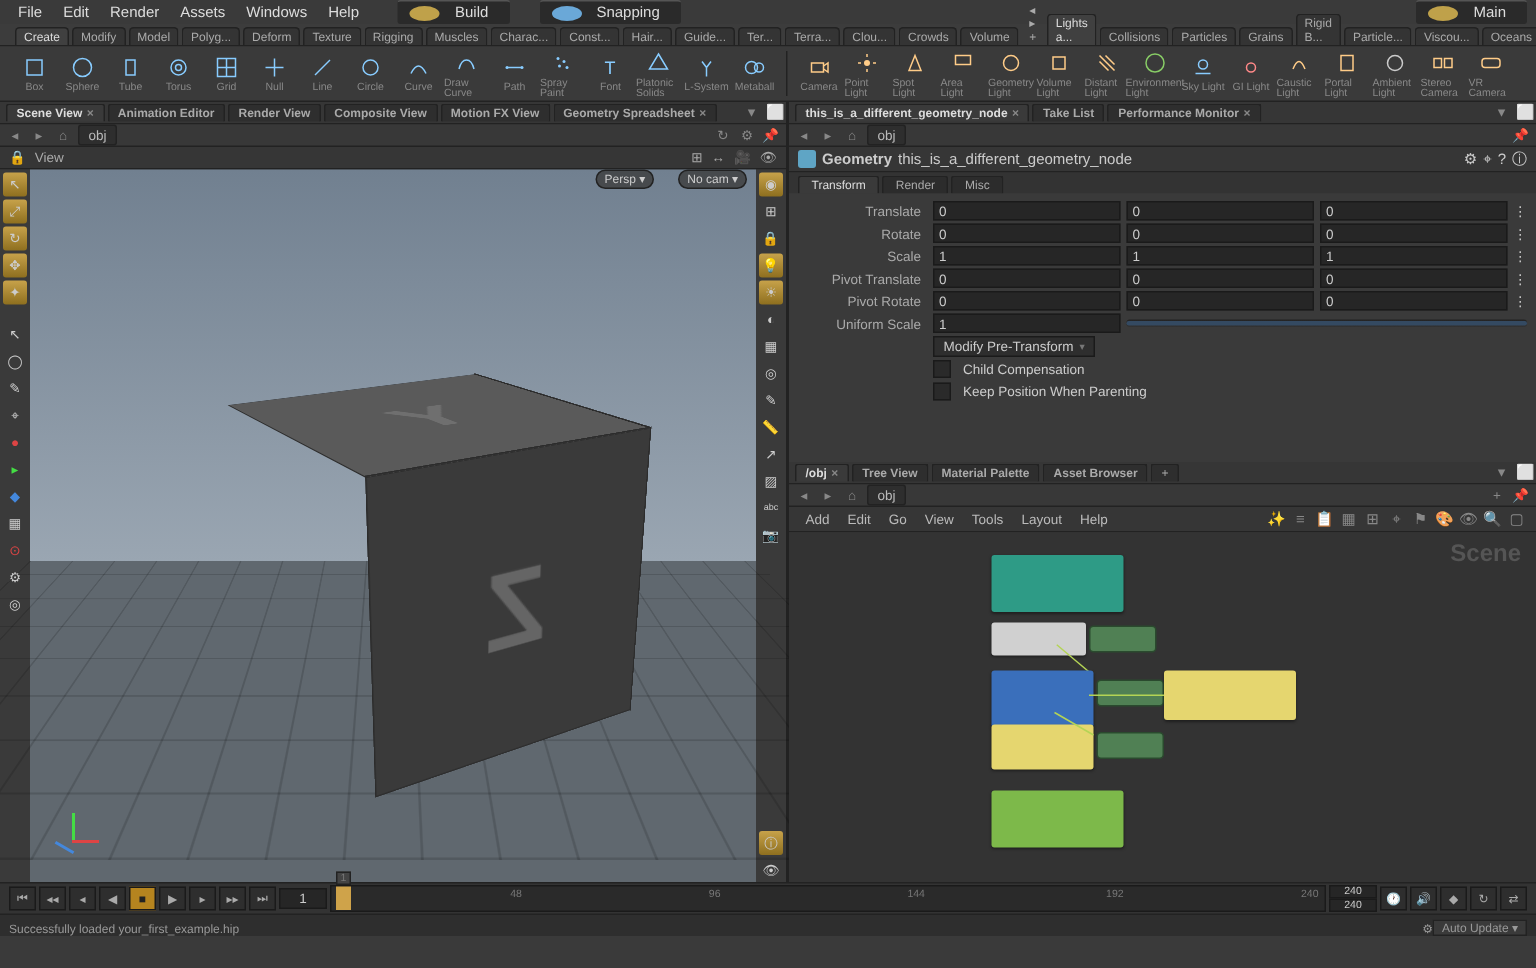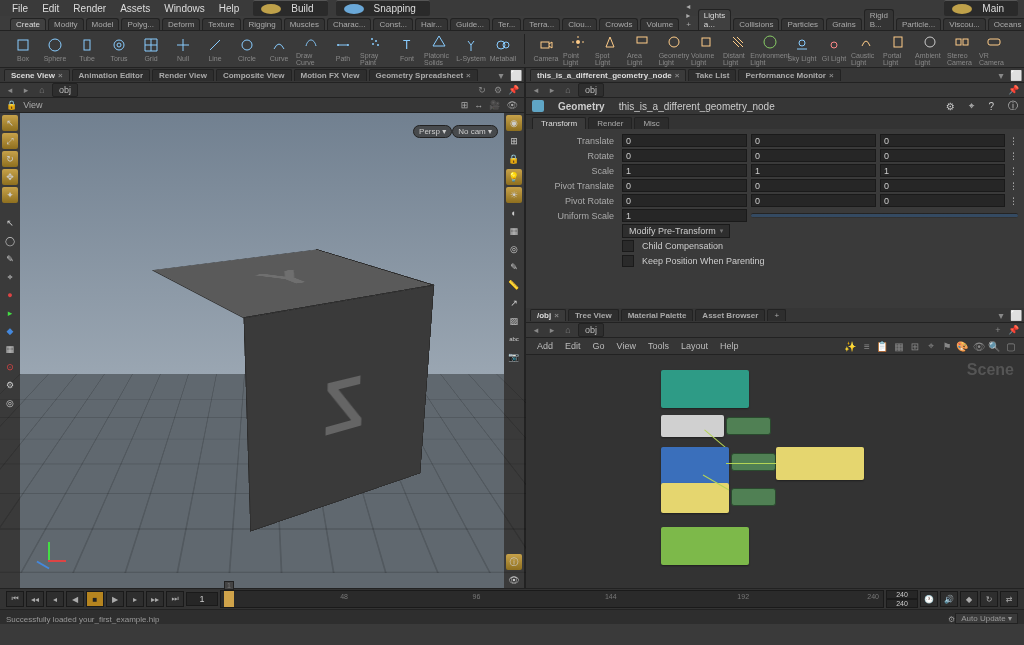--- a/index.html
+++ b/index.html
@@ -1,21 +1,21 @@
 <!DOCTYPE html>
 <html><head>
 <meta charset="utf-8">
 <style>
 html,body{margin:0;padding:0;width:1024px;height:645px;background:#3a3a3a;font-family:sans-serif;font-size:10px;color:#ccc;overflow:hidden;user-select:none}
 .col{display:flex;flex-direction:column}
 
 
 .menu{height:16px;background:#3a3a3a;padding:0 6px;display:flex;align-items:center;gap:2px}
 .menu span{padding:1px 6px;color:#ddd}
-.menu .pill{display:flex;align-items:center;gap:4px;background:#2a2a2a;border-top:1px solid #555;border-radius:2px;padding:1px 8px;margin-left:6px}
+.menu .pill{display:flex;align-items:center;gap:4px;background:#2a2a2a;border-top:1px solid #555;border-radius:2px;padding:1px 8px;margin-left:18px}
 .menu .pill .dot{width:8px;height:8px;border-radius:50%;background:#bfa14a}
 
 
 .shelftabs{height:14px;background:#3c3c3c;display:flex;align-items:flex-end;gap:2px;padding-left:10px;border-bottom:1px solid #222}
 .shelftabs span{background:#343434;border:1px solid #222;border-bottom:none;border-radius:3px 3px 0 0;padding:1px 5px;font-size:8px;color:#aaa}
 .shelftabs span.a{background:#404040;color:#ddd}
 
 
 .shelf{height:36px;background:#3a3a3a;display:flex;align-items:center;gap:2px;padding:0 8px;border-bottom:1px solid #222}
 .tool{display:flex;flex-direction:column;align-items:center;justify-content:center;width:30px;height:34px;gap:1px}
@@ -56,25 +56,25 @@
 .cube{position:absolute;left:170px;top:160px;width:220px;height:220px;perspective:700px}
 .cube-inner{position:relative;width:100%;height:100%;transform-style:preserve-3d;transform:rotateX(-22deg) rotateY(32deg)}
 .face{position:absolute;width:190px;height:190px;display:flex;align-items:center;justify-content:center;font-size:70px;font-weight:bold;color:rgba(120,120,120,.7);border:1px solid #2c2c2c}
 .face.front{background:#3a3a3a;transform:translateZ(95px)}
 .face.right{background:#2e2e2e;transform:rotateY(90deg) translateZ(95px)}
 .face.top{background:#5a5a5a;transform:rotateX(90deg) translateZ(95px)}
 .axis{position:absolute;left:8px;bottom:8px;width:40px;height:40px}
 .axis .x{position:absolute;left:20px;top:20px;width:18px;height:2px;background:#d44}
 .axis .y{position:absolute;left:20px;top:2px;width:2px;height:18px;background:#4d4}
 .axis .z{position:absolute;left:8px;top:24px;width:14px;height:2px;background:#48d;transform:rotate(30deg)}
-.vp-badges{position:absolute;right:6px;top:12px;display:flex;gap:0}
+.vp-badges{position:absolute;right:6px;top:0;display:flex;gap:16px}
 .vp-badges span{background:rgba(60,60,60,.8);border:1px solid #222;border-radius:8px;padding:1px 5px;font-size:8px;color:#ccc}
 
 
-.parmhdr{height:16px;background:#363636;display:flex;align-items:center;gap:14px;padding:0 6px;border-bottom:1px solid #222}
+.parmhdr{height:16px;background:#363636;display:flex;align-items:center;gap:4px;padding:0 6px;border-bottom:1px solid #222}
 .parmhdr .gicon{width:12px;height:12px;background:#5fa5c5;border-radius:2px}
 .parmtabs{height:14px;background:#333;display:flex;align-items:flex-end;gap:2px;padding-left:6px}
 .parmtabs span{background:#2c2c2c;border:1px solid #222;border-bottom:none;border-radius:2px 2px 0 0;padding:1px 8px;font-size:8px;color:#aaa}
 .parmtabs span.a{background:#3a3a3a;color:#ddd}
 .parmbody{background:#3a3a3a;padding:4px 6px}
 .parmrow{display:flex;align-items:center;height:15px;gap:4px;font-size:9px}
 .parmrow .lbl{width:82px;text-align:right;color:#aaa;padding-right:4px}
 .parmrow input{background:#262626;border:1px solid #1a1a1a;color:#ccc;font-size:9px;height:11px;padding:0 3px;flex:1}
 .parmrow .dd{background:#2e2e2e;border:1px solid #1a1a1a;color:#ccc;font-size:9px;height:12px;padding:0 6px;display:flex;align-items:center;gap:4px}
 .parmrow .dd .car{color:#777;font-size:7px}

